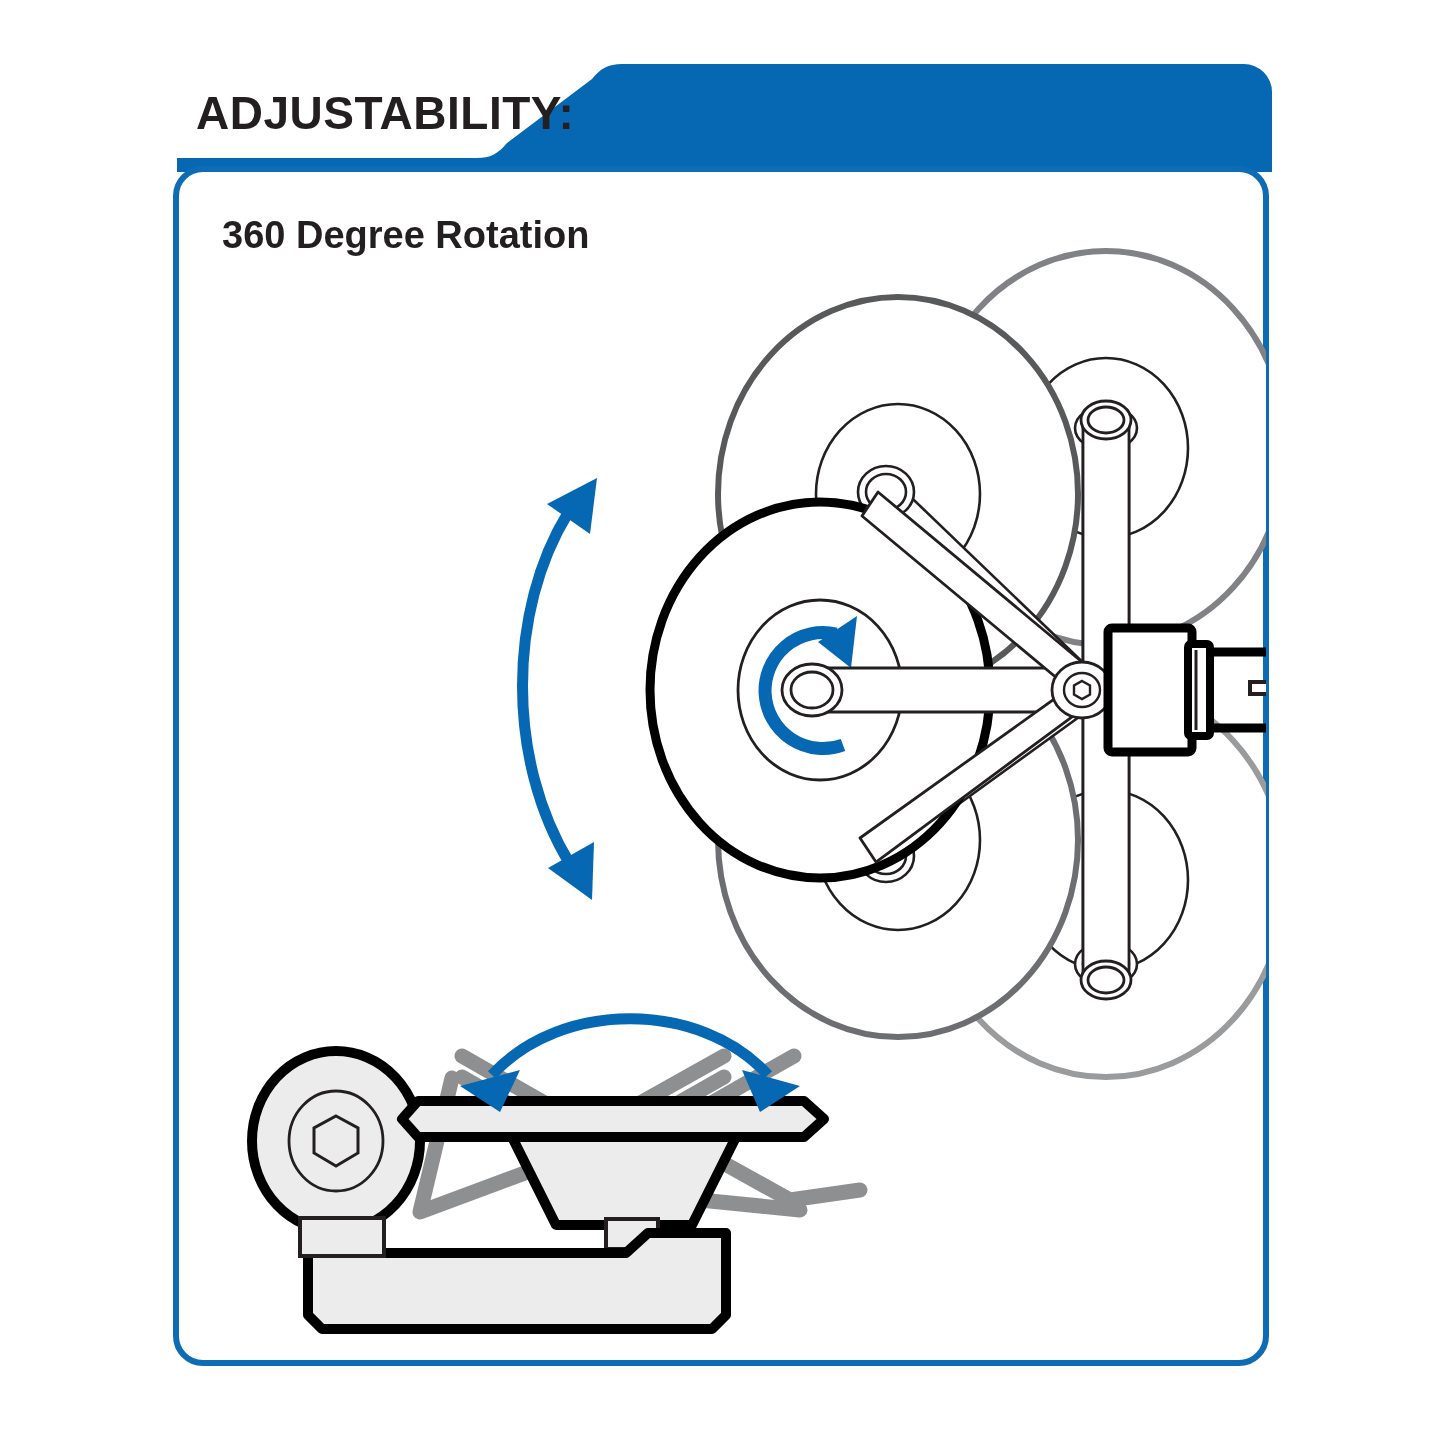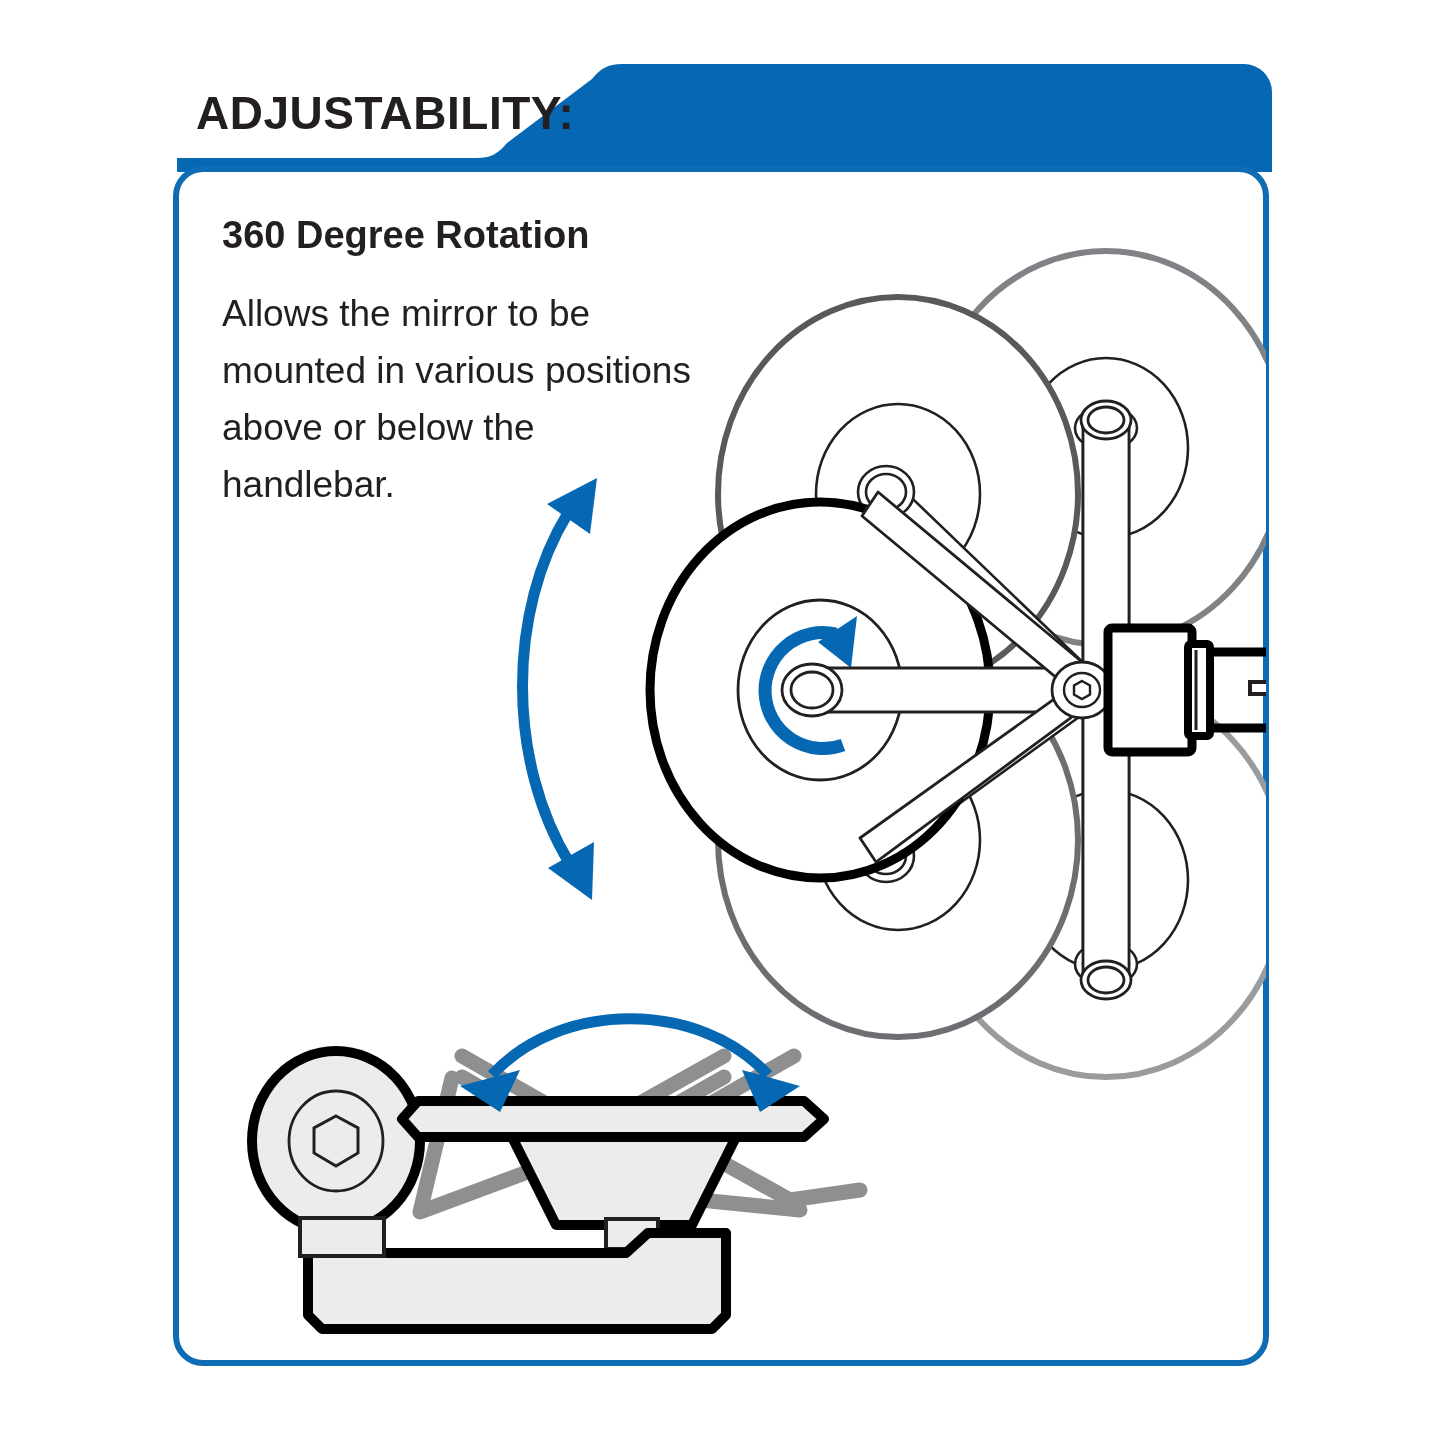--- a/index.html
+++ b/index.html
@@ -197,15 +197,14 @@
         <polygon points="460,1086 520,1070 500,1112" fill="#0668b3"></polygon>
         <polygon points="800,1086 760,1112 742,1070" fill="#0668b3"></polygon>
       </g>
     </g>
   </svg>
 
   <div class="title-txt">ADJUSTABILITY:</div>
 
   <div class="head-txt">360 Degree Rotation</div>
 
-  <div class="body-txt">Allows the mirror to be mounted in various positions above or below the handlebar.</div>
 
 </div>
 
 </body></html>

